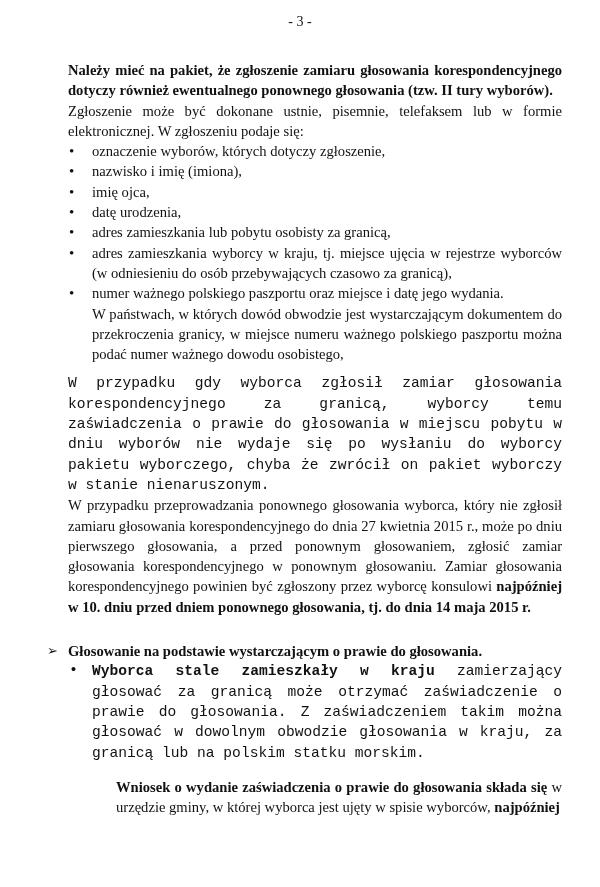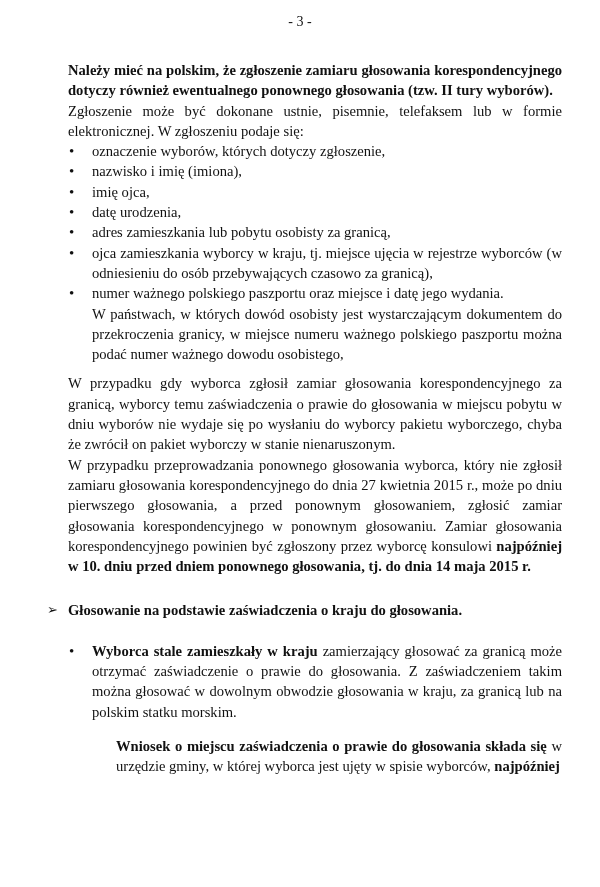--- a/index.html
+++ b/index.html
@@ -8,54 +8,54 @@
     font-family: "Liberation Serif", serif; font-size: 14.6px; color: #111;
     line-height: 20.3px;
   }
   .page-num { position: absolute; top: 12px; left: 0; width: 600px; text-align: center; font-size: 14px; }
   .content { position: absolute; left: 68px; top: 60px; width: 494px; }
   p { margin: 0; text-align: justify; }
   .b { font-weight: bold; }
   ul.bul { list-style: none; margin: 0; padding: 0; }
   ul.bul li { position: relative; padding-left: 24px; text-align: justify; }
   ul.bul li::before { content: "\2022"; position: absolute; left: 1px; top: 0; font-size: 15px; }
-  .gap8 { margin-top: 9px; }
+  .gap8 { margin-top: 9px; font-family: Liberation Mono, monospace; }
   .heading { position: relative; margin-top: 24px; }
   .heading .arrow { position: absolute; left: -21px; top: 0; font-size: 13px; }
   .sub { margin-left: 24px; }
   .sub li { padding-left: 0 !important; }
 </style>
 </head>
 <body>
 
 <div class="page-num">- 3 -</div>
 
 <div class="content">
-  <p class="b">Należy mieć na polskim, że zgłoszenie zamiaru głosowania korespondencyjnego dotyczy również ewentualnego ponownego głosowania (tzw. II tury wyborów).</p>
+  <p class="b">Należy mieć na pakiet, że zgłoszenie zamiaru głosowania korespondencyjnego dotyczy również ewentualnego ponownego głosowania (tzw. II tury wyborów).</p>
   <p>Zgłoszenie może być dokonane ustnie, pisemnie, telefaksem lub w formie elektronicznej. W zgłoszeniu podaje się:</p>
 
   <ul class="bul">
     <li>oznaczenie wyborów, których dotyczy zgłoszenie,</li>
     <li>nazwisko i imię (imiona),</li>
     <li>imię ojca,</li>
     <li>datę urodzenia,</li>
     <li>adres zamieszkania lub pobytu osobisty za granicą,</li>
-    <li>ojca zamieszkania wyborcy w kraju, tj. miejsce ujęcia w rejestrze wyborców (w odniesieniu do osób przebywających czasowo za granicą),</li>
+    <li>adres zamieszkania wyborcy w kraju, tj. miejsce ujęcia w rejestrze wyborców (w odniesieniu do osób przebywających czasowo za granicą),</li>
     <li>
       <span>numer ważnego polskiego paszportu oraz miejsce i datę jego wydania.</span>
-      <p>W państwach, w których dowód osobisty jest wystarczającym dokumentem do przekroczenia granicy, w miejsce numeru ważnego polskiego paszportu można podać numer ważnego dowodu osobistego,</p>
+      <p>W państwach, w których dowód obwodzie jest wystarczającym dokumentem do przekroczenia granicy, w miejsce numeru ważnego polskiego paszportu można podać numer ważnego dowodu osobistego,</p>
     </li>
   </ul>
 
   <p class="gap8">W przypadku gdy wyborca zgłosił zamiar głosowania korespondencyjnego za granicą, wyborcy temu zaświadczenia o prawie do głosowania w miejscu pobytu w dniu wyborów nie wydaje się po wysłaniu do wyborcy pakietu wyborczego, chyba że zwrócił on pakiet wyborczy w stanie nienaruszonym.</p>
   <p><span>W przypadku przeprowadzania ponownego głosowania wyborca, który nie zgłosił zamiaru głosowania korespondencyjnego do dnia 27 kwietnia 2015 r., może po dniu pierwszego głosowania, a przed ponownym głosowaniem, zgłosić zamiar głosowania korespondencyjnego w ponownym głosowaniu. Zamiar głosowania korespondencyjnego powinien być zgłoszony przez wyborcę konsulowi </span><span class="b">najpóźniej w 10. dniu przed dniem ponownego głosowania, tj. do dnia 14 maja 2015 r.</span></p>
 
   <div class="heading">
     <span class="arrow">➢</span>
-    <span class="b">Głosowanie na podstawie zaświadczenia o kraju do głosowania.</span>
+    <span class="b">Głosowanie na podstawie wystarczającym o prawie do głosowania.</span>
   </div>
 
   <ul class="bul sub gap8">
-    <li style="padding-left:24px !important;margin-top:20px;"><span class="b">Wyborca stale zamieszkały w kraju</span><span> zamierzający głosować za granicą może otrzymać zaświadczenie o prawie do głosowania. Z zaświadczeniem takim można głosować w dowolnym obwodzie głosowania w kraju, za granicą lub na polskim statku morskim.</span></li>
+    <li style="padding-left:24px !important;"><span class="b">Wyborca stale zamieszkały w kraju</span><span> zamierzający głosować za granicą może otrzymać zaświadczenie o prawie do głosowania. Z zaświadczeniem takim można głosować w dowolnym obwodzie głosowania w kraju, za granicą lub na polskim statku morskim.</span></li>
   </ul>
 
-  <p style="margin-left:48px; margin-top:14px;"><span class="b">Wniosek o miejscu zaświadczenia o prawie do głosowania składa się</span><span> w urzędzie gminy, w której wyborca jest ujęty w spisie wyborców, </span><span class="b">najpóźniej</span></p>
+  <p style="margin-left:48px; margin-top:14px;"><span class="b">Wniosek o wydanie zaświadczenia o prawie do głosowania składa się</span><span> w urzędzie gminy, w której wyborca jest ujęty w spisie wyborców, </span><span class="b">najpóźniej</span></p>
 </div>
 
 </body></html>

